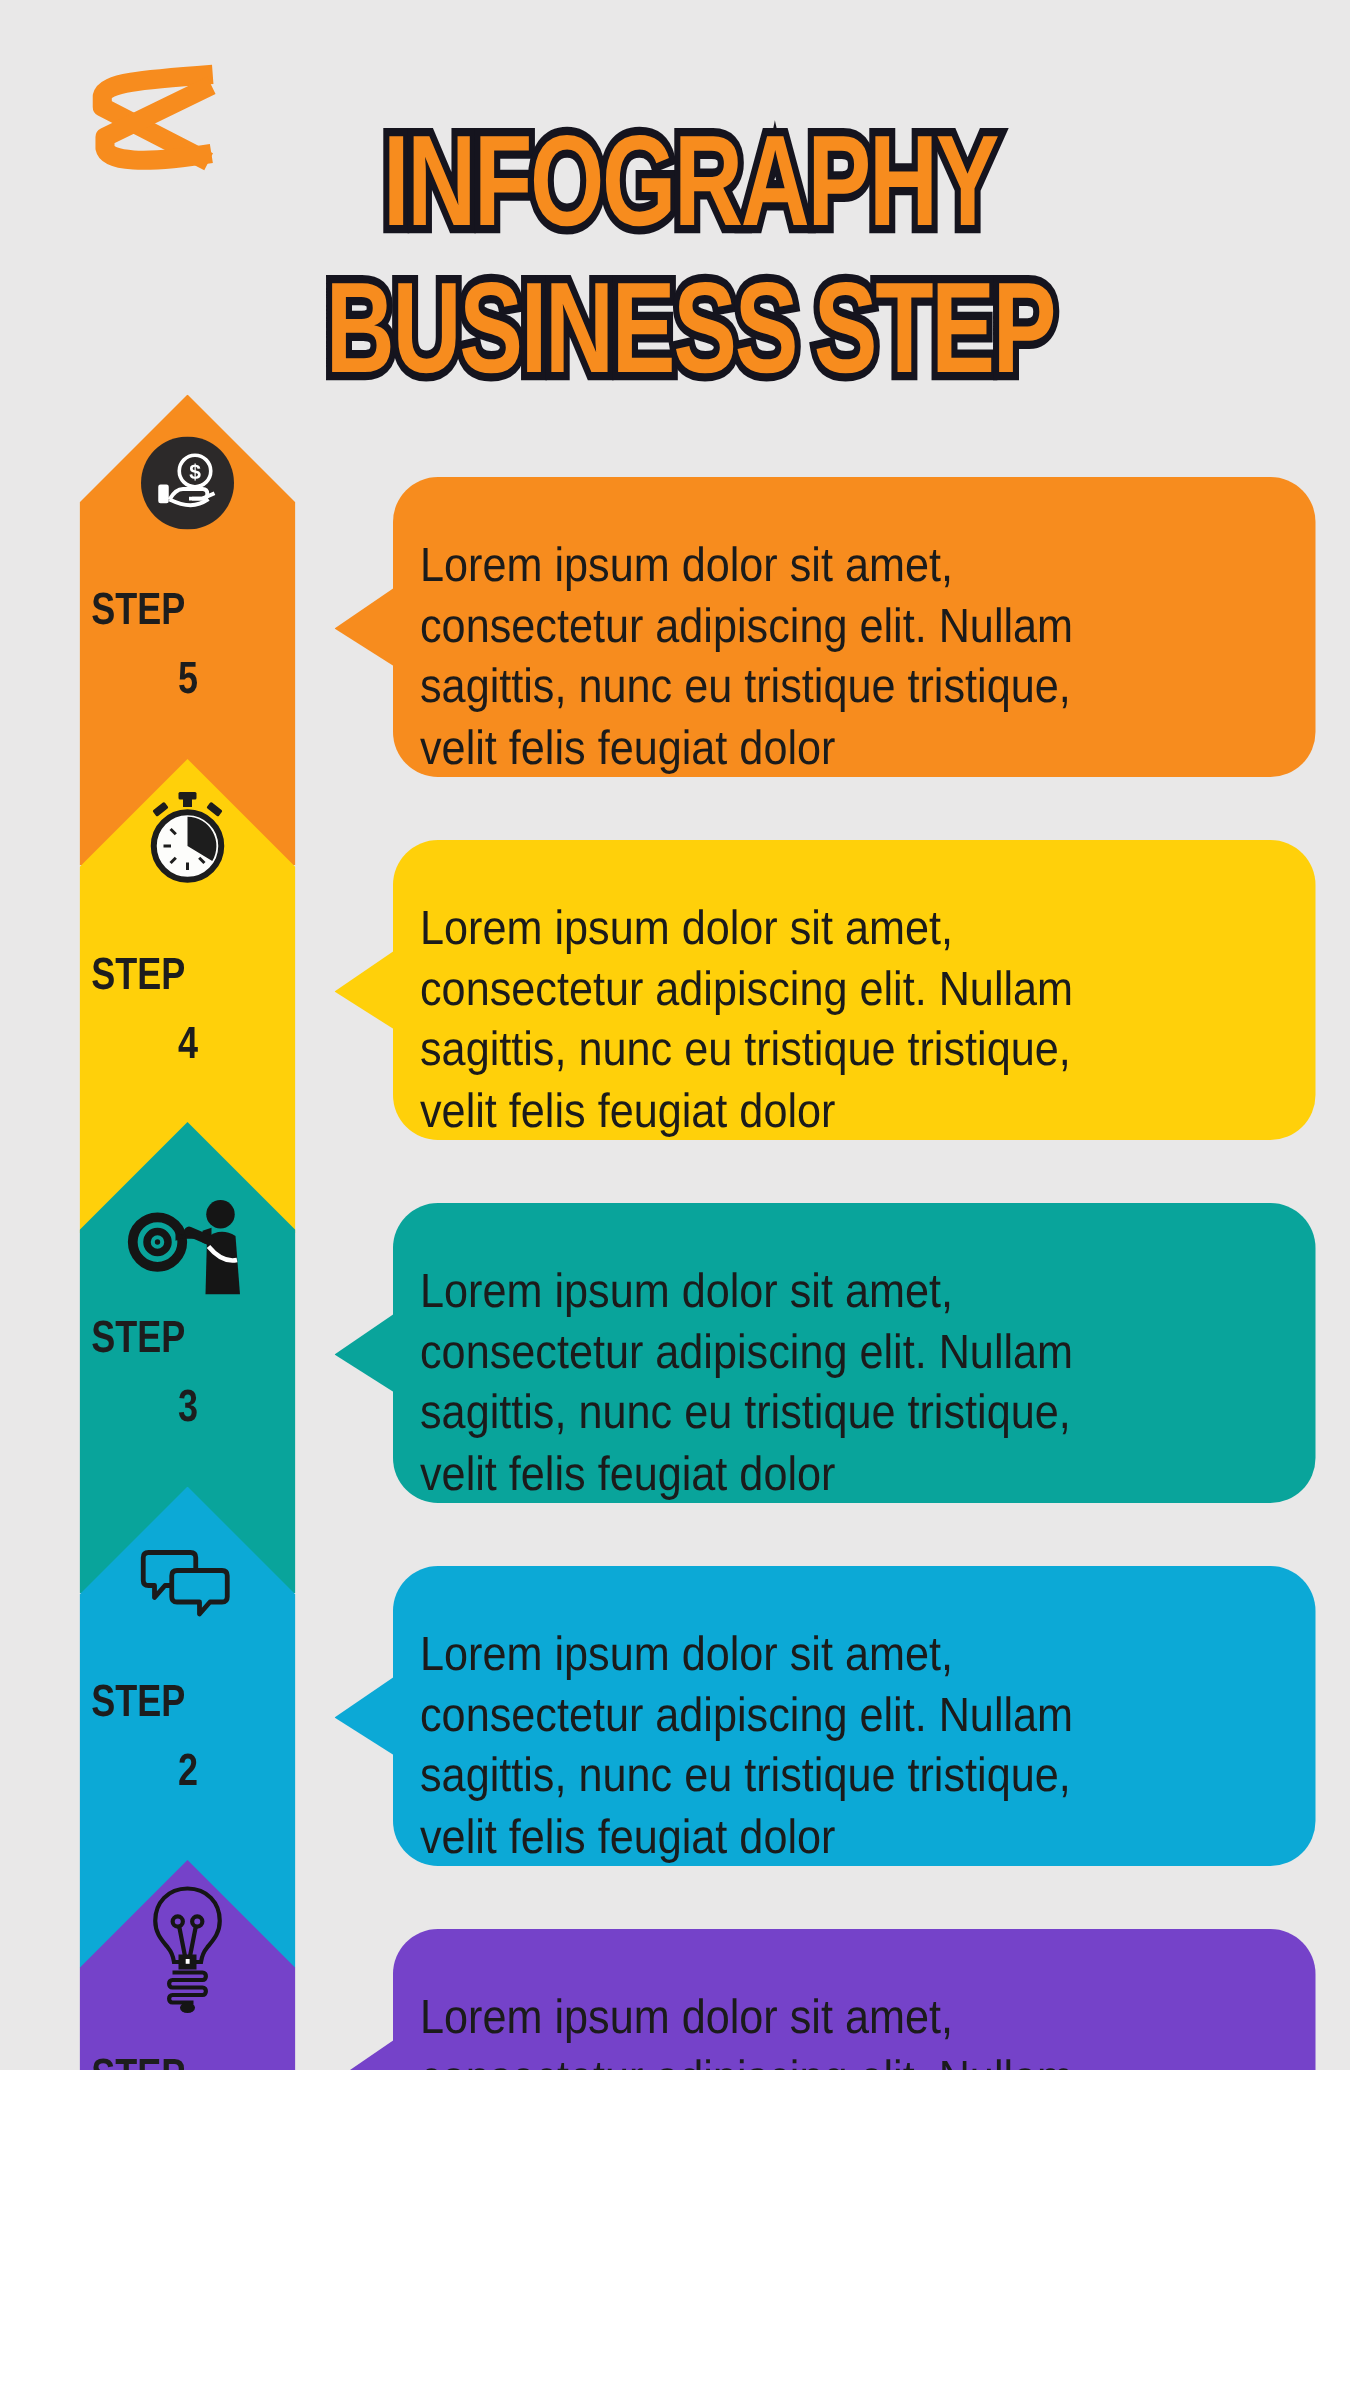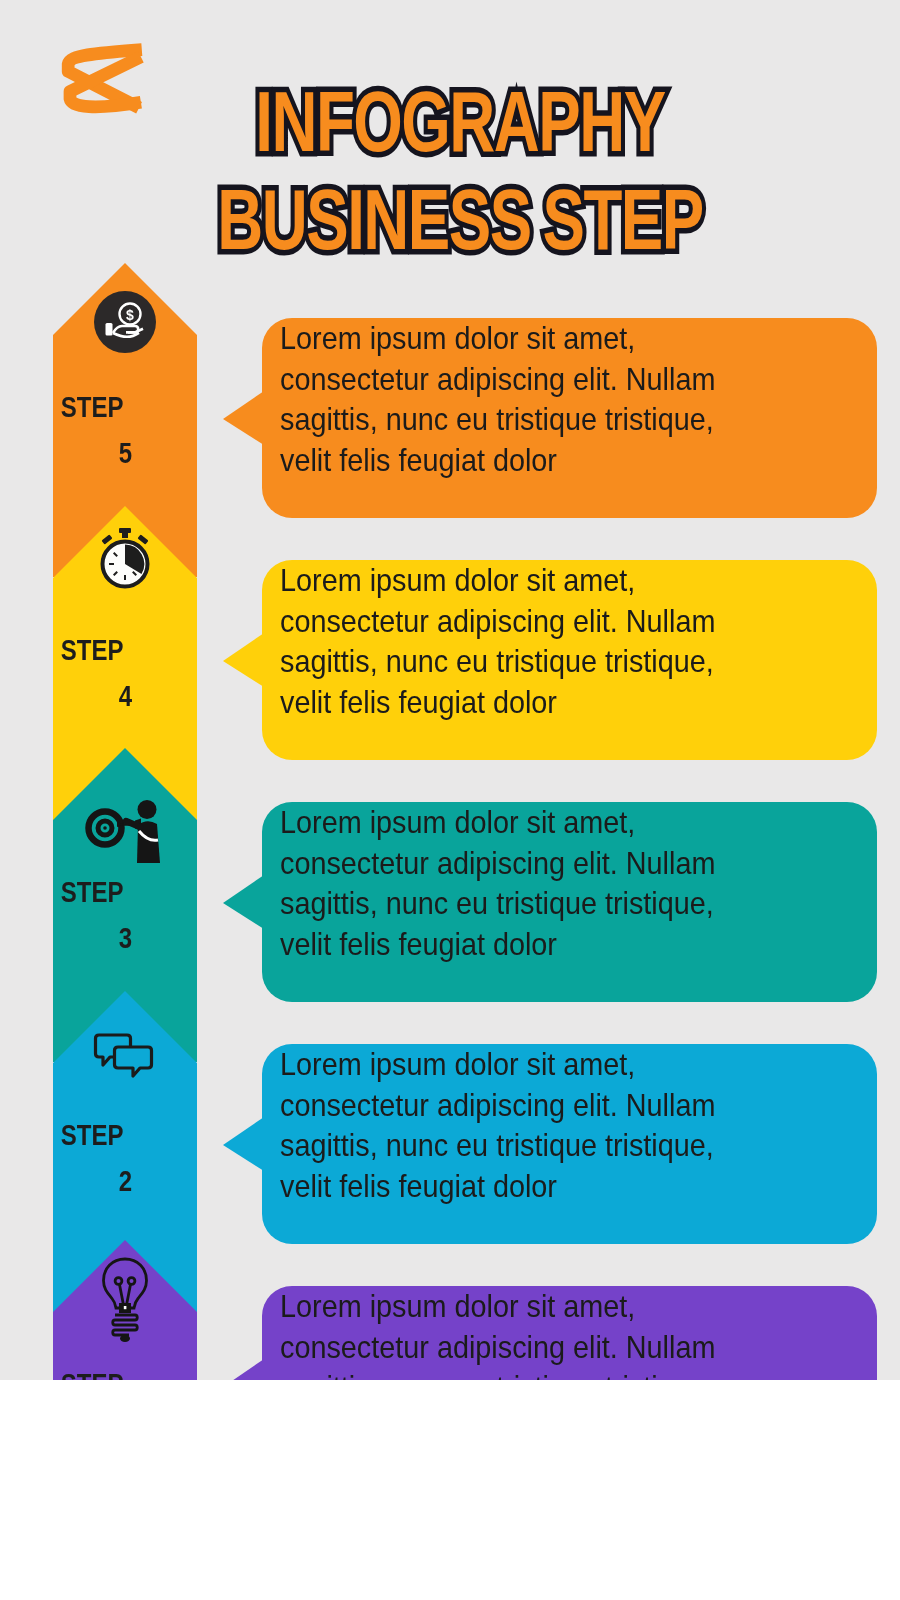--- a/index.html
+++ b/index.html
@@ -29,21 +29,21 @@
 
   .icon-slot{position:absolute;left:0;right:0;top:20px;height:92px;
              display:flex;align-items:center;justify-content:center;}
   .step-text{position:absolute;top:127px;left:0;width:100%;text-align:left;color:#1d1d1d;}
   .step-word{display:inline-block;font-weight:bold;font-size:30px;transform:scaleX(.8);}
   .step-num{position:absolute;top:173px;left:0;width:100%;text-align:center;color:#1d1d1d;}
   .step-num span{display:inline-block;font-weight:bold;font-size:30px;transform:scaleX(.8);}
 
   
   .bubble{position:absolute;left:262px;width:615px;height:200px;border-radius:30px;
-          display:flex;align-items:flex-start;}
+          display:flex;align-items:flex-end;}
   .bubble.b0{top:318px;} .bubble.b1{top:560px;} .bubble.b2{top:802px;}
   .bubble.b3{top:1044px;} .bubble.b4{top:1286px;}
   .tail{position:absolute;left:-39px;top:50%;width:41px;height:54px;
         transform:translateY(-50%);
         clip-path:polygon(100% 0,0 52%,100% 100%);}
   .bubble-text{margin-left:18px;width:660px;font-size:32px;line-height:40.5px;
                color:#1b1b1b;white-space:pre-line;
                transform:scaleX(.9);transform-origin:0 50%;}
 
   

